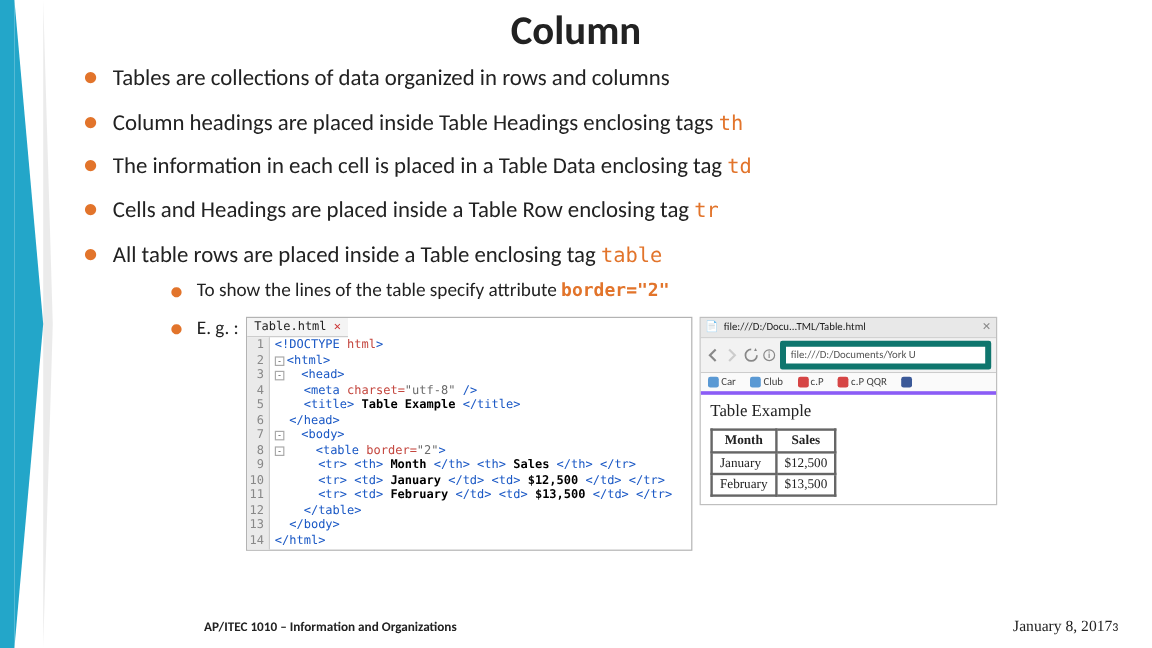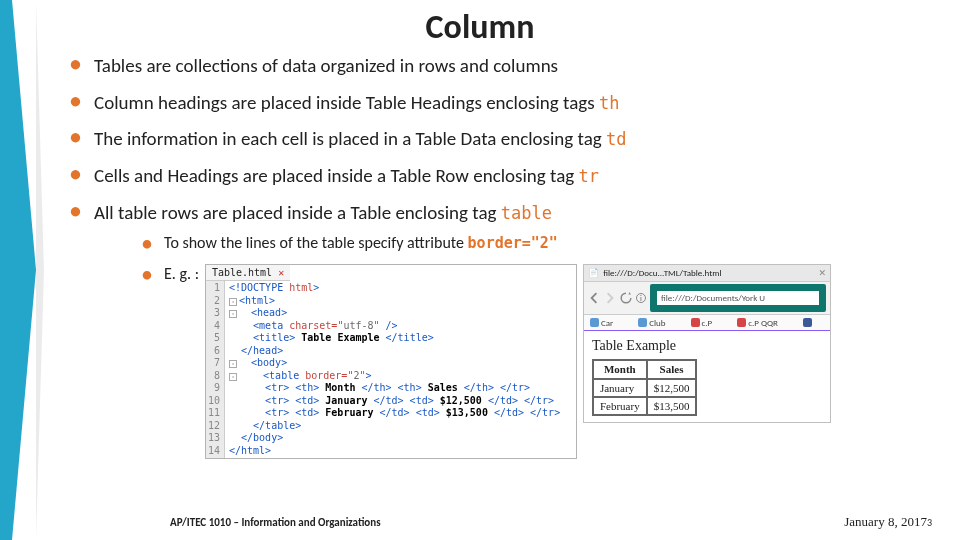--- a/index.html
+++ b/index.html
@@ -126,30 +126,30 @@
   }
   .browser-tab-row {
     background: #e8e8e8;
     border-bottom: 1px solid #ccc;
     padding: 2px 4px;
     font-size: 9px;
     display:flex; align-items:center; gap:4px;
   }
   .url-box {
     flex: 1;
-    border: 7px solid #0f766e;
+    border: 5px solid #0f766e;
     border-radius: 2px;
     padding: 1px 4px;
     background: #fff;
     font-size: 9px;
     color: #555;
     white-space: nowrap;
     overflow: hidden;
   }
-  .bm-bar { display:flex; gap:25px; padding:2px 6px; border-bottom:1px solid #8b5cf6; font-size:9px; background:#fafafa;}
+  .bm-bar { display:flex; gap:12px; padding:2px 6px; border-bottom:3px solid #8b5cf6; font-size:9px; background:#fafafa;}
   .bm { display:flex; align-items:center; gap:2px; color:#444;}
   .bm-ico { width:9px; height:9px; border-radius:2px; display:inline-block;}
   .browser-body { padding: 6px 8px; }
   .page-h { font-family: "Times New Roman", serif; font-size: 14px; margin-bottom: 4px; }
   .example-table { border: 2px solid #666; border-collapse: collapse; font-family: "Times New Roman", serif; font-size: 11px;}
   .example-table th, .example-table td { border: 2px solid #666; padding: 1px 6px; }
 
   .footer {
     position: absolute;
     left: 0; right: 0; bottom: 10px;

